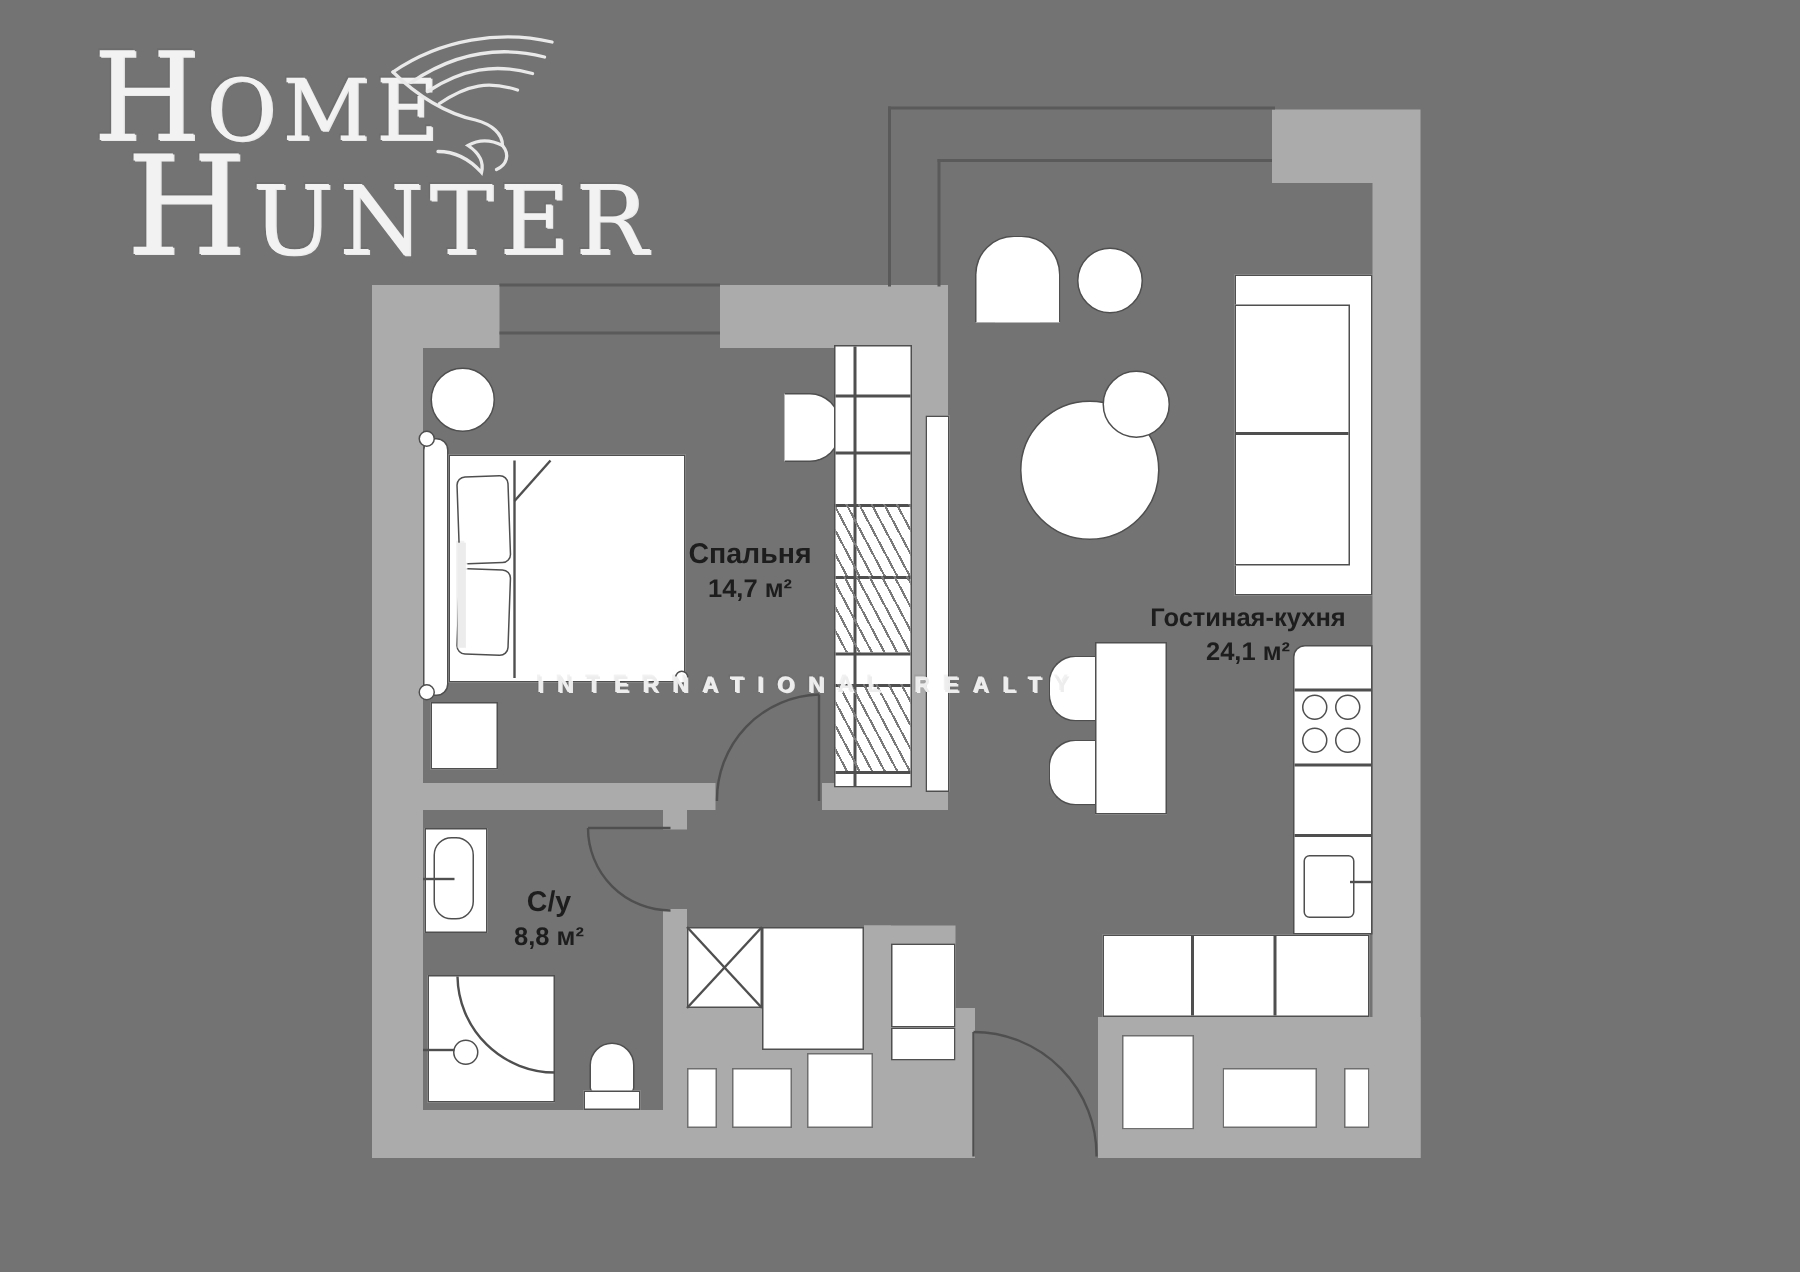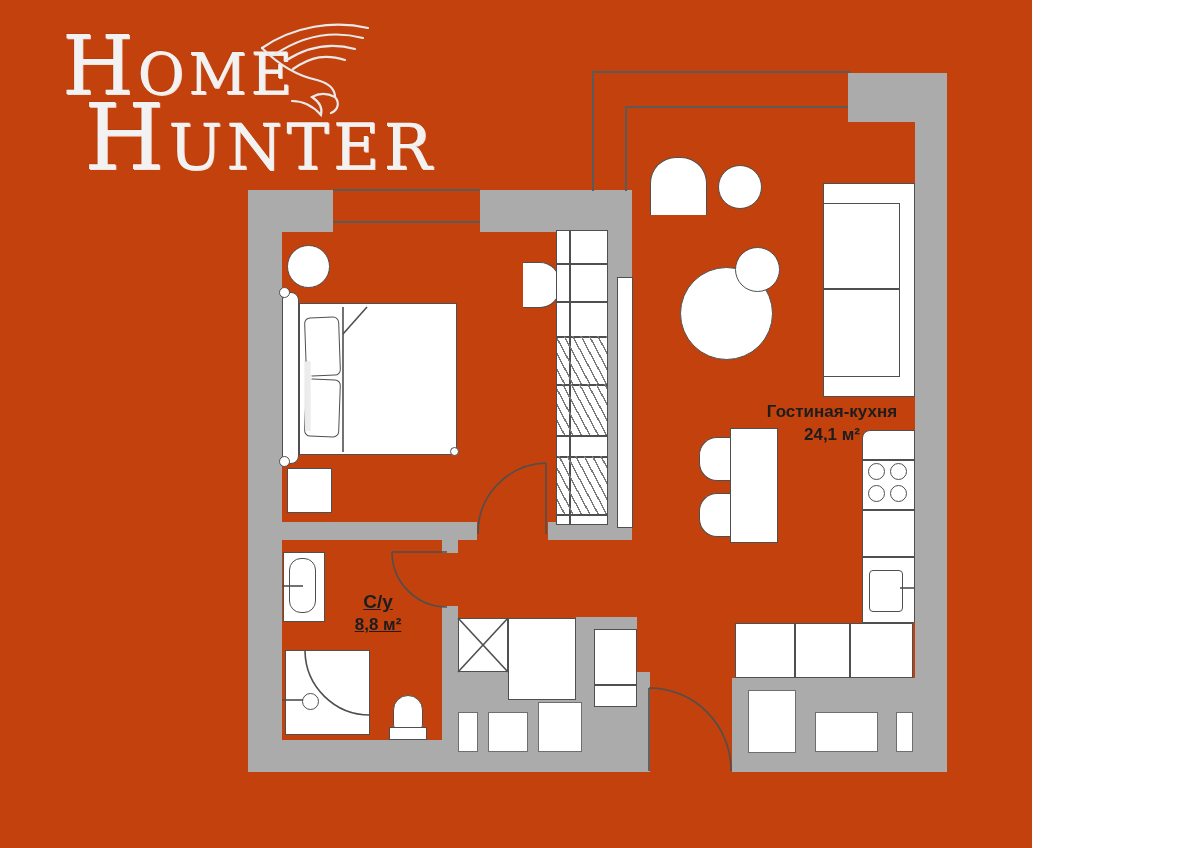--- a/index.html
+++ b/index.html
@@ -1,16 +1,16 @@
 <!DOCTYPE html>
 <html><head>
 <meta charset="utf-8">
 <style>
   html,body{margin:0;padding:0;background:#fff;}
-  .stage{position:relative;width:1032px;height:848px;background:#c2410c;overflow:hidden;
+  .stage{position:relative;width:1200px;height:848px;background:#737373;overflow:hidden;
          font-family:"Liberation Sans",sans-serif;}
   
   .wall{position:absolute;background:#ababab;z-index:1;}
   .line{position:absolute;background:#5a5a5a;z-index:2;}
   .inset{position:absolute;background:#fff;border:1.2px solid #6e6e6e;box-sizing:border-box;z-index:6;}
   
   .furn{position:absolute;background:#fff;border:1.6px solid #4f4f4f;box-sizing:border-box;z-index:10;}
   .nofill{background:transparent;}
   .circle{border-radius:50%;}
   .open-down{border-bottom:none;border-radius:26px 26px 0 0;}
@@ -51,20 +51,21 @@
       <path d="M133,31 C108,24 86,28 63,43"></path>
       <path d="M123,42 C104,36 90,38 71,51"></path>
       <path d="M40,30 C56,46 76,58 95,62 C106,65 113,71 113,79"></path>
       <path d="M113,79 C105,75 97,75 90,79 C96,83 101,89 99,97 C91,88 81,83 70,83"></path>
       <path d="M113,79 C118,85 116,92 109,95"></path>
     </g>
   </svg>
   <div class="wm brandrow">
     <span class="sep">|</span>
   </div>
+  <div class="wm tagline">INTERNATIONAL REALTY</div>
 
   <div class="wall" style="left:248px;top:190px;width:34px;height:582px;"></div>
   <div class="wall" style="left:248px;top:740px;width:402px;height:32px;"></div>
   <div class="wall" style="left:248px;top:190px;width:85px;height:42px;"></div>
   <div class="wall" style="left:480px;top:190px;width:152px;height:42px;"></div>
   <div class="wall" style="left:607px;top:232px;width:25px;height:308px;"></div>
   <div class="wall" style="left:548px;top:522px;width:84px;height:18px;"></div>
   <div class="wall" style="left:282px;top:522px;width:195px;height:18px;"></div>
   <div class="wall" style="left:442px;top:540px;width:16px;height:13px;"></div>
   <div class="wall" style="left:442px;top:606px;width:16px;height:14px;"></div>
@@ -181,22 +182,26 @@
         <path d="M282,700 L303,700"></path>
         <path d="M900,588 L915,588"></path>
       </g>
       <g>
         <path d="M343,307 L343,452"></path>
         <path d="M343,334 L367,307"></path>
       </g>
     </g>
   </svg>
 
+  <div class="room-label" style="left:420px;top:358px;width:160px;">
+    <span class="rname">Спальня</span>
+    <span class="rarea">14,7 м²</span>
+  </div>
   <div class="room-label" style="left:752px;top:400px;width:160px;">
     <span class="rname" style="font-size:17px;">Гостиная-кухня</span>
     <span class="rarea">24,1 м²</span>
   </div>
-  <div class="room-label" style="left:328px;top:590px;width:100px;text-decoration:underline;">
+  <div class="room-label" style="left:316px;top:590px;width:100px;">
     <span class="rname">С/у</span>
     <span class="rarea">8,8 м²</span>
   </div>
 
 </div>
 
 </body></html>

